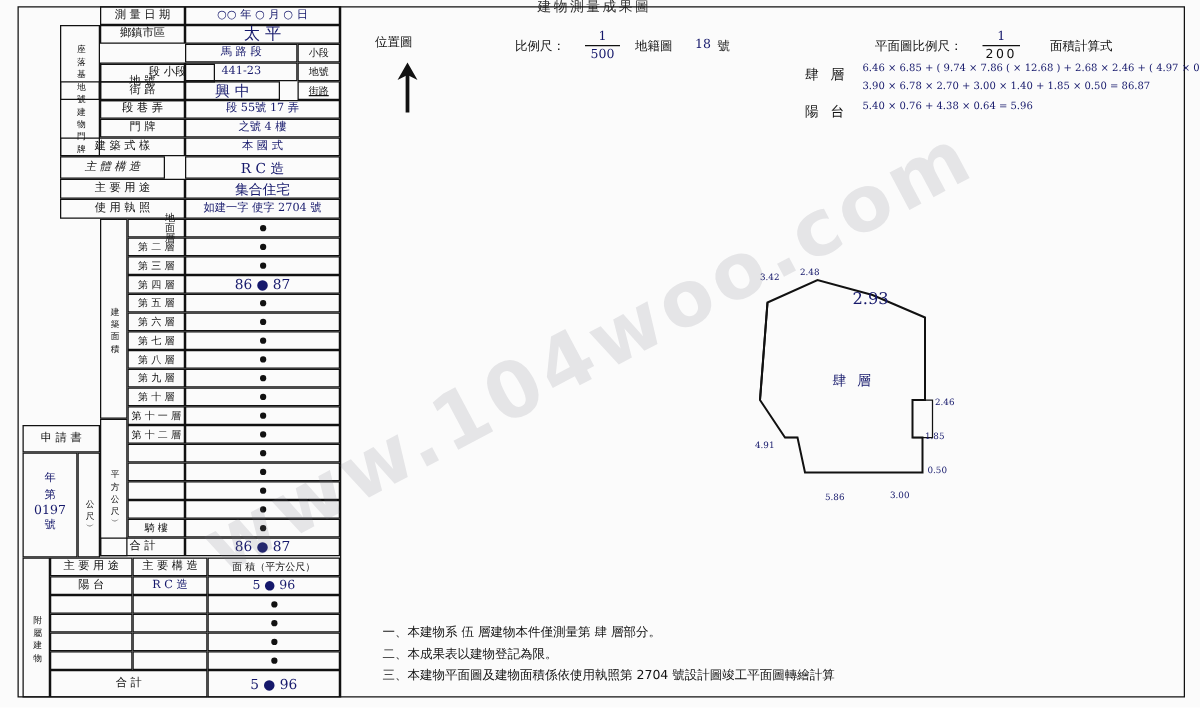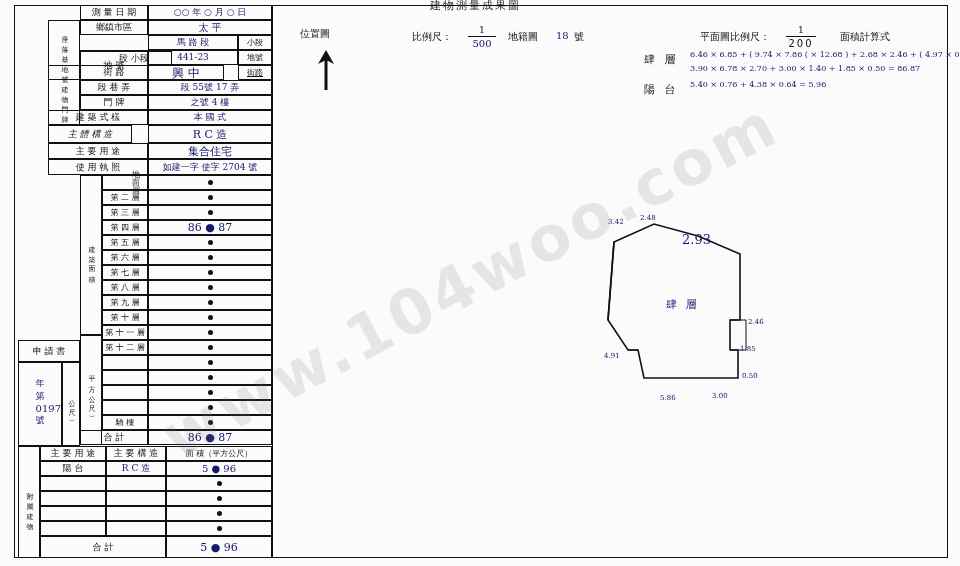--- a/index.html
+++ b/index.html
@@ -60,21 +60,21 @@
   <div class="lineV" style="left:272px;top:5px;height:553px;"></div>
 
   <div class="cell" style="left:80px;top:5px;width:68px;height:15px;">測 量 日 期</div>
   <div class="cell hand" style="left:148px;top:5px;width:124px;height:15px;">○○ 年 ○ 月 ○ 日</div>
 
   <div class="cell" style="left:48px;top:20px;width:32px;height:60px;padding:0;">
     <span class="vert xtiny">座 落 基 地 號</span>
   </div>
 
   <div class="cell" style="left:80px;top:20px;width:68px;height:15px;">鄉鎮市區</div>
-  <div class="cell hand" style="left:148px;top:20px;width:124px;height:15px;font-size:10px;">太 平</div>
+  <div class="cell hand" style="left:148px;top:20px;width:124px;height:15px;font-size:13px;">太 平</div>
 
   <div class="cell" style="left:80px;top:51px;width:92px;height:15px;padding-left:16px;">段  小段</div>
   <div class="cell hand" style="left:148px;top:35px;width:90px;height:15px;">馬 路 段</div>
   <div class="cell tiny" style="left:238px;top:35px;width:34px;height:15px;">小段</div>
 
   <div class="cell" style="left:80px;top:50px;width:68px;height:31px;">地  號</div>
   <div class="cell hand" style="left:148px;top:50px;width:90px;height:15px;">441-23</div>
   <div class="cell tiny" style="left:238px;top:50px;width:34px;height:15px;">地號</div>
 
   <div class="cell" style="left:48px;top:65px;width:32px;height:60px;padding:0;">
@@ -182,21 +182,21 @@
   <div class="cell" style="left:80px;top:430px;width:68px;height:15px;">合     計</div>
   <div class="cell hand" style="left:148px;top:430px;width:124px;height:15px;font-size:11px;">86 ● 87</div>
 
   <div class="cell" style="left:18px;top:340px;width:62px;height:22px;">申  請  書</div>
   <div class="cell" style="left:62px;top:362px;width:18px;height:84px;padding:0;">
     <span class="vert xtiny">公 尺 ）</span>
   </div>
   <div class="cell" style="left:18px;top:362px;width:44px;height:84px;display:block;">
     <div class="hand" style="font-size:9px;text-align:center;margin-top:16px;">年</div>
     <div class="hand" style="font-size:9px;text-align:center;margin-top:4px;">第</div>
-    <div class="hand" style="font-size:10px;text-align:right;margin-top:3px;">0197</div>
+    <div class="hand" style="font-size:10px;text-align:center;margin-top:3px;">0197</div>
     <div class="hand" style="font-size:9px;text-align:center;margin-top:2px;">號</div>
   </div>
 
   <div class="cell" style="left:18px;top:446px;width:22px;height:112px;padding:0;">
     <span class="vert xtiny">附 屬 建 物</span>
   </div>
 
   <div class="cell" style="left:40px;top:446px;width:66px;height:15px;">主 要 用 途</div>
   <div class="cell" style="left:106px;top:446px;width:60px;height:15px;">主 要 構 造</div>
   <div class="cell tiny" style="left:166px;top:446px;width:106px;height:15px;">面  積（平方公尺）</div>
@@ -279,14 +279,19 @@
   <div class="rt hand" style="left:682px;top:232px;font-size:13px;">2.93</div>
   <div class="rt hand" style="left:748px;top:318px;font-size:7px;">2.46</div>
   <div class="rt hand" style="left:740px;top:345px;font-size:7px;">1.85</div>
   <div class="rt hand" style="left:742px;top:372px;font-size:7px;">0.50</div>
   <div class="rt hand" style="left:604px;top:352px;font-size:7px;">4.91</div>
   <div class="rt hand" style="left:660px;top:394px;font-size:7px;">5.86</div>
   <div class="rt hand" style="left:712px;top:392px;font-size:7px;">3.00</div>
 
   <div style="position:absolute;left:820px;top:130px;width:36px;height:250px;opacity:.25;font-size:8px;color:#555;writing-mode:vertical-rl;"></div>
 
+  <div class="notes" style="left:306px;top:498px;width:600px;">
+    <div>一、本建物系  伍  層建物本件僅測量第  肆  層部分。</div>
+    <div>二、本成果表以建物登記為限。</div>
+    <div>三、本建物平面圖及建物面積係依使用執照第 2704 號設計圖竣工平面圖轉繪計算</div>
+  </div>
 
 </div>
 
 </body></html>

